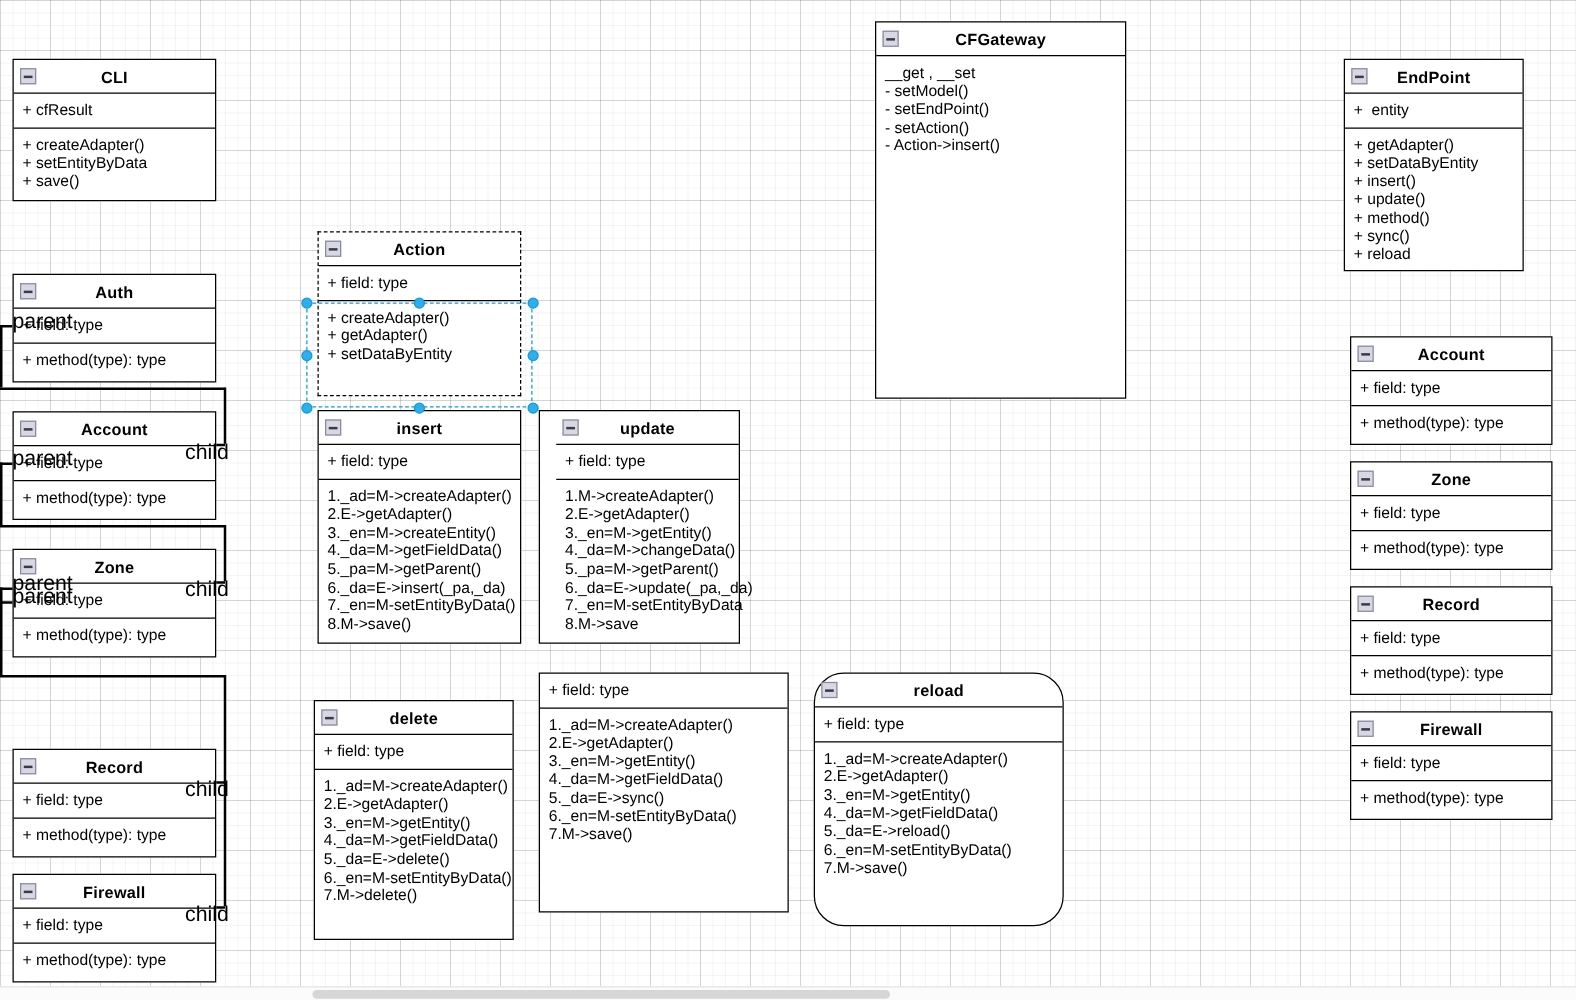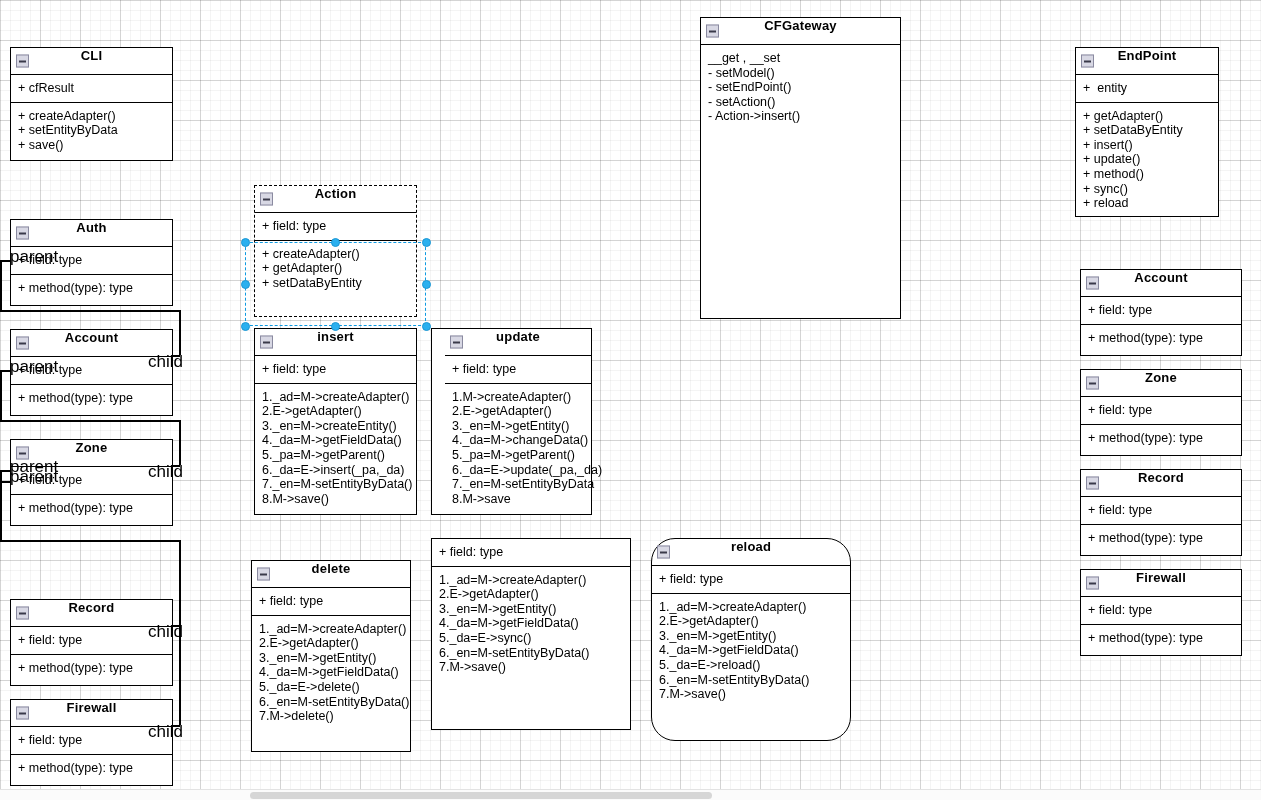--- a/index.html
+++ b/index.html
@@ -37,21 +37,21 @@
     background: #ffffff;
     border: 1.6px solid #000000;
     box-sizing: border-box;
     z-index: 5;
   }
   .uml .hdr {
     position: relative;
     height: 27px;
     border-bottom: 1.6px solid #000000;
     display: flex;
-    align-items: flex-start;
+    align-items: center;
     justify-content: center;
     box-sizing: border-box;
   }
   .uml .hdr .title {
     font-size: 13px;
     font-weight: bold;
     color: #000;
     letter-spacing: 0.2px;
   }
   .collapse-icon {

